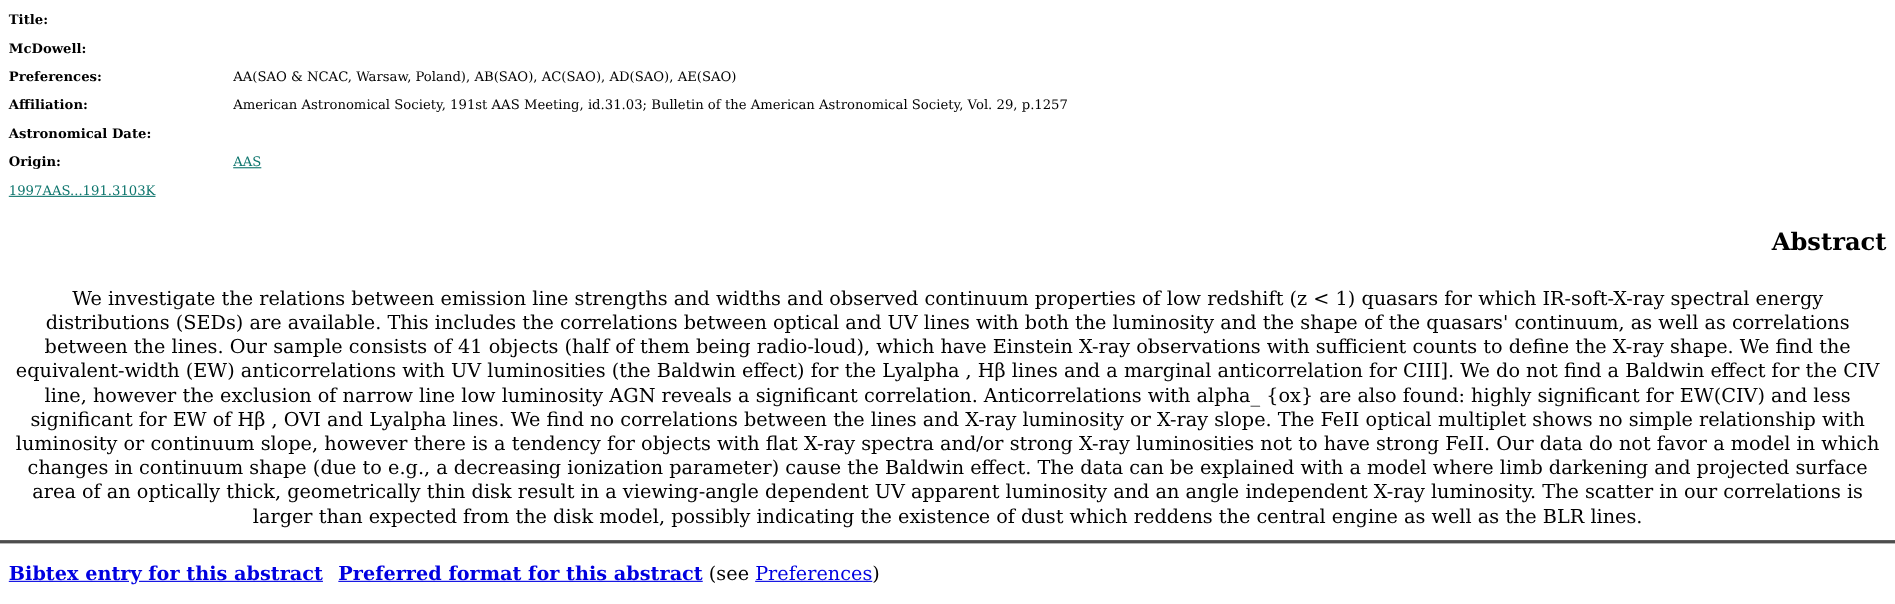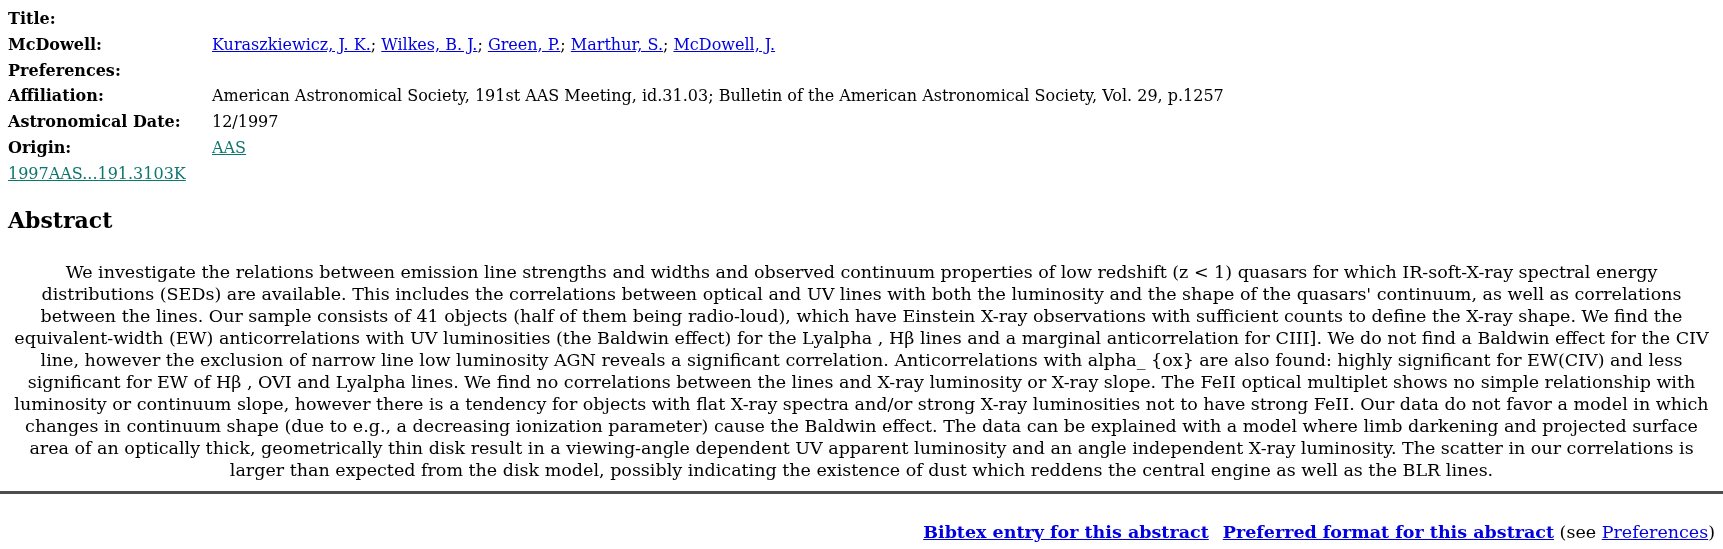--- a/index.html
+++ b/index.html
@@ -18,21 +18,21 @@
     padding: 6px 8px 0 8px;
   }
   
   .meta {
     width: 100%;
   }
   .meta-row {
     display: grid;
     grid-template-columns: 204px 1fr;
     line-height: 25.8px;
-    font-size: 16px;
+    font-size: 12px;
   }
   .meta-label {
     font-weight: bold;
     white-space: nowrap;
   }
   .meta-value {
     white-space: nowrap;
   }
   a.lnk {
     color: #0000e0;
@@ -40,21 +40,21 @@
     cursor: pointer;
   }
   a.visited {
     color: #0f766e;
   }
   .sep {
     color: #000000;
   }
   
   .abstract-heading {
-    text-align: left;
+    text-align: right;
     font-weight: bold;
     font-size: 22px;
     margin: 21px 0 0 0;
     line-height: 24px;
   }
   .abstract-text {
     margin-top: 29px;
     font-size: 17.5px;
     line-height: 22.1px;
     text-align: center;
@@ -62,24 +62,23 @@
   
   .rule {
     margin-top: 9px;
     width: 1723px;
     margin-left: -8px;
     height: 3px;
     background: #4d4d4d;
     border: 0;
   }
   .footer {
-    margin-top: 27px;
+    margin-top: 17px;
     font-size: 17.5px;
     line-height: 22px;
-    text-align: right;
   }
   .footer a.bold-lnk {
     color: #0000e0;
     font-weight: bold;
     text-decoration: underline;
     cursor: pointer;
   }
   .footer .gap {
     display: inline-block;
     width: 14px;
@@ -91,35 +90,34 @@
 <div class="content">
 
   <div class="meta">
 
     <div class="meta-row">
       <div class="meta-label">Title:</div>
     </div>
 
     <div class="meta-row">
       <div class="meta-label">McDowell:</div>
-      <div class="meta-value"><a class="lnk">Kuraszkiewicz, J. K.</a><span class="sep">; </span><a class="lnk">Wilkes, B. J.</a><span class="sep">; </span><a class="lnk">Green, P.</a><span class="sep">; </span><a class="lnk">Marthur, S.</a><span class="sep">; </span><a class="lnk">McDowell, J.</a></div>
     </div>
 
     <div class="meta-row">
       <div class="meta-label">Preferences:</div>
+      <div class="meta-value">AA(SAO &amp; NCAC, Warsaw, Poland), AB(SAO), AC(SAO), AD(SAO), AE(SAO)</div>
     </div>
 
     <div class="meta-row">
       <div class="meta-label">Affiliation:</div>
       <div class="meta-value">American Astronomical Society, 191st AAS Meeting, id.31.03; Bulletin of the American Astronomical Society, Vol. 29, p.1257</div>
     </div>
 
     <div class="meta-row">
       <div class="meta-label">Astronomical Date:</div>
-      <div class="meta-value">12/1997</div>
     </div>
 
     <div class="meta-row">
       <div class="meta-label">Origin:</div>
       <div class="meta-value"><a class="lnk visited">AAS</a></div>
     </div>
 
     <div class="meta-row">
       <div class="meta-value"><a class="lnk visited">1997AAS...191.3103K</a></div>
     </div>

